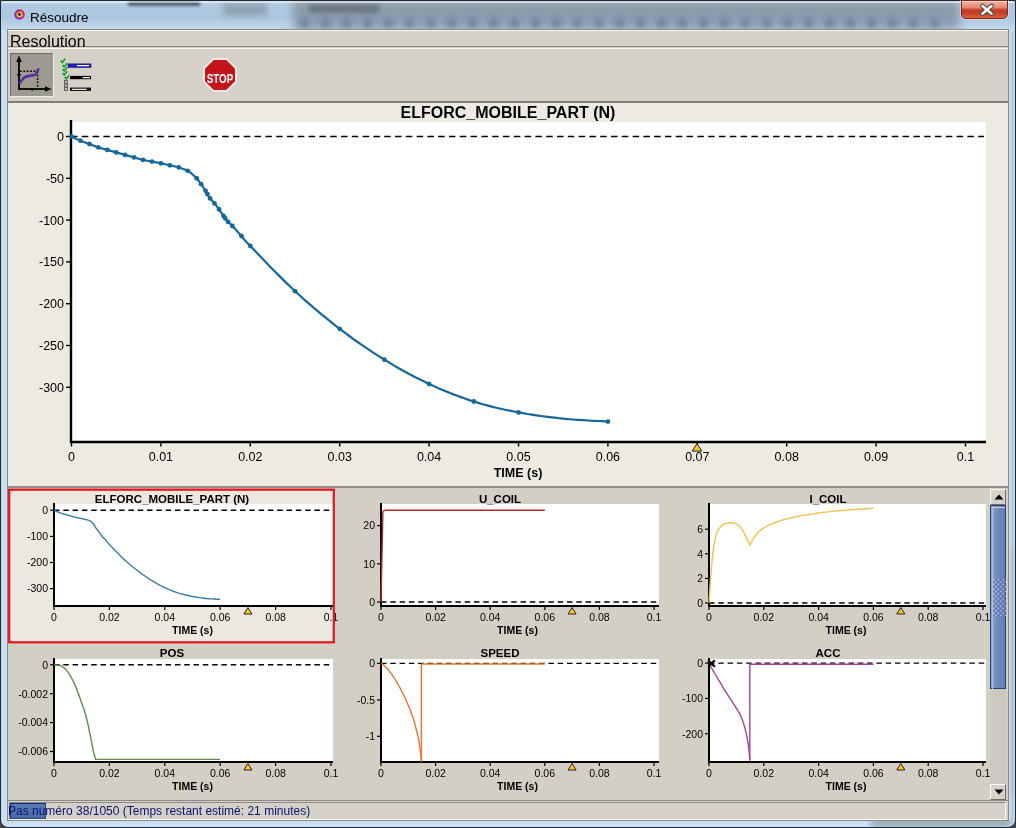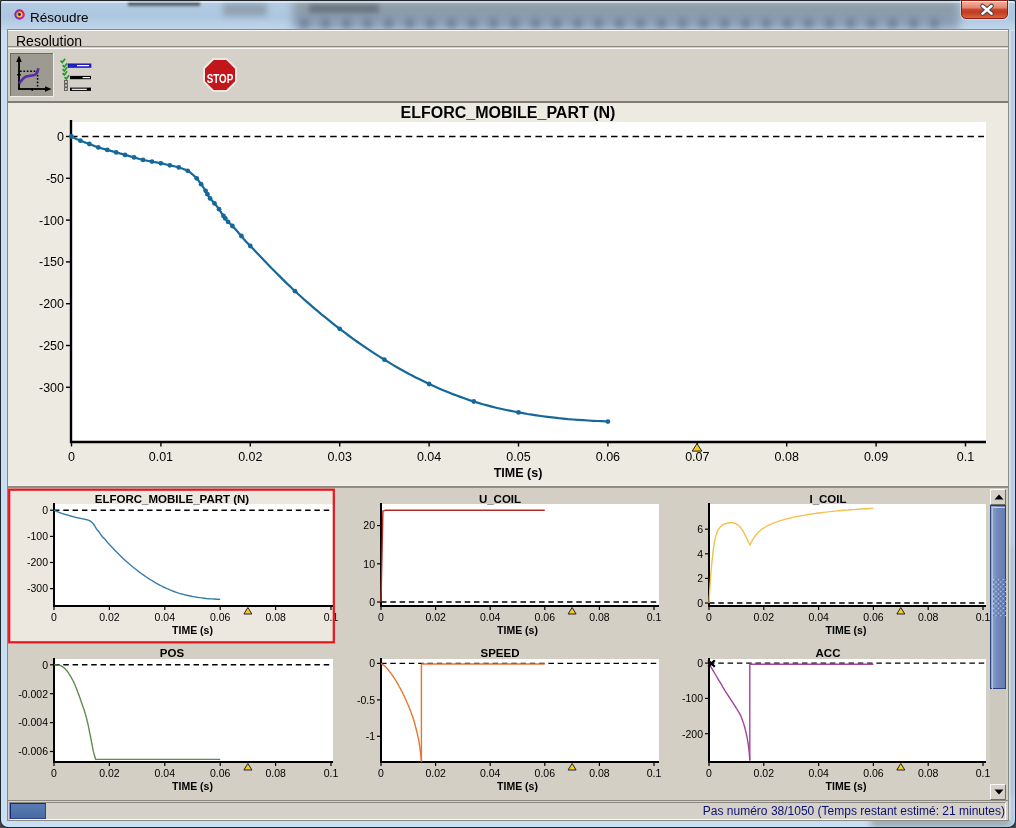--- a/index.html
+++ b/index.html
@@ -7,35 +7,35 @@
 #glass { position:absolute; left:1px; top:1px; width:1014px; height:826px;
   border-radius:2px 2px 7px 7px; overflow:hidden; background:#c9dff4; }
 #tbar { position:absolute; left:0; top:0; width:1014px; height:29px;
   background:linear-gradient(180deg,#b4cce4 0%,#adc7e0 55%,#b9d0e7 80%,#c2d7ec 100%); }
 #titlehl { position:absolute; left:0; top:0; width:1014px; height:2px; background:rgba(255,255,255,.5); }
 .blob { position:absolute; }
 #client { position:absolute; left:8px; top:30px; width:1000px; height:790px; background:#d5d1c8;
   outline:1px solid #8a887f; }
 #menubar { position:absolute; left:0; top:0; width:1000px; height:17px; background:#d5d1c8;
   border-top:1px solid #fbfaf8; border-bottom:1px solid #8b897f; }
-#menubar span { position:absolute; left:8px; top:2px; font-size:14px; color:#000; }
+#menubar span { position:absolute; left:2px; top:2px; font-size:16px; color:#000; }
 #toolbar { position:absolute; left:0; top:18px; width:1000px; height:53px; background:#d5d1c8;
   border-top:1px solid #fbfaf8; }
 #mainpanel { position:absolute; left:0; top:71px; width:1000px; height:380px; background:#edeae1;
   border-top:2px solid #7f7d76; }
 #sep { position:absolute; left:0; top:451px; width:1000px; height:7px; background:#efece5;
   border-bottom:2px solid #8f8d85; }
 #gridarea { position:absolute; left:0; top:458px; width:1000px; height:312px; background:#d3cfc5; }
 #statusbar { position:absolute; left:0; top:770px; width:1000px; height:20px; background:#d5d1c8;
   border-top:1px solid #8a8880; }
 #ptrack { position:absolute; left:1px; top:1px; width:997px; height:18px; background:#d5d1c8;
   border:1px solid; border-color:#8a8880 #fbfaf8 #fbfaf8 #8a8880; }
 #pfill { position:absolute; left:0px; top:0px; width:36px; height:16px;
   background:linear-gradient(180deg,#5a7cb5 0%,#4f73ab 55%,#486aa0 100%); border-top:1.5px solid #16297d; border-left:1.5px solid #16297d; border-right:1px solid #2c4590; border-bottom:1px solid #2c4590; }
-#ptext { position:absolute; left:0; top:2.5px; width:997px; text-align:right; font-size:12px; color:#0b1271; }
+#ptext { position:absolute; left:0; top:2.5px; width:997px; text-align:left; font-size:12px; color:#0b1271; }
 #sbar { position:absolute; left:982px; top:1px; width:16px; height:311px; background:#cdc9bf; }
 .sbtn { position:absolute; left:0; width:16px; height:16px; background:#d5d1c8;
   border:1px solid; border-color:#fbfaf8 #706e66 #706e66 #fbfaf8; }
 #sthumb { position:absolute; left:0px; top:16px; width:16px; height:184px;
   background:linear-gradient(90deg,#93a7d0 0%,#7289bc 45%,#637eb4 100%);
   border:1px solid #27407e; }
 #closebtn { position:absolute; left:961px; top:0px; width:47px; height:19px;
   border-radius:0 0 5px 5px; border:1px solid #8c2015;
   background:linear-gradient(180deg,#f5b3a2 0%,#e48971 38%,#cf4530 50%,#c03a22 65%,#d8653c 100%);
   box-shadow:inset 0 1px 0 rgba(255,255,255,.6), 0 0 0 1px rgba(255,255,255,.35); }

